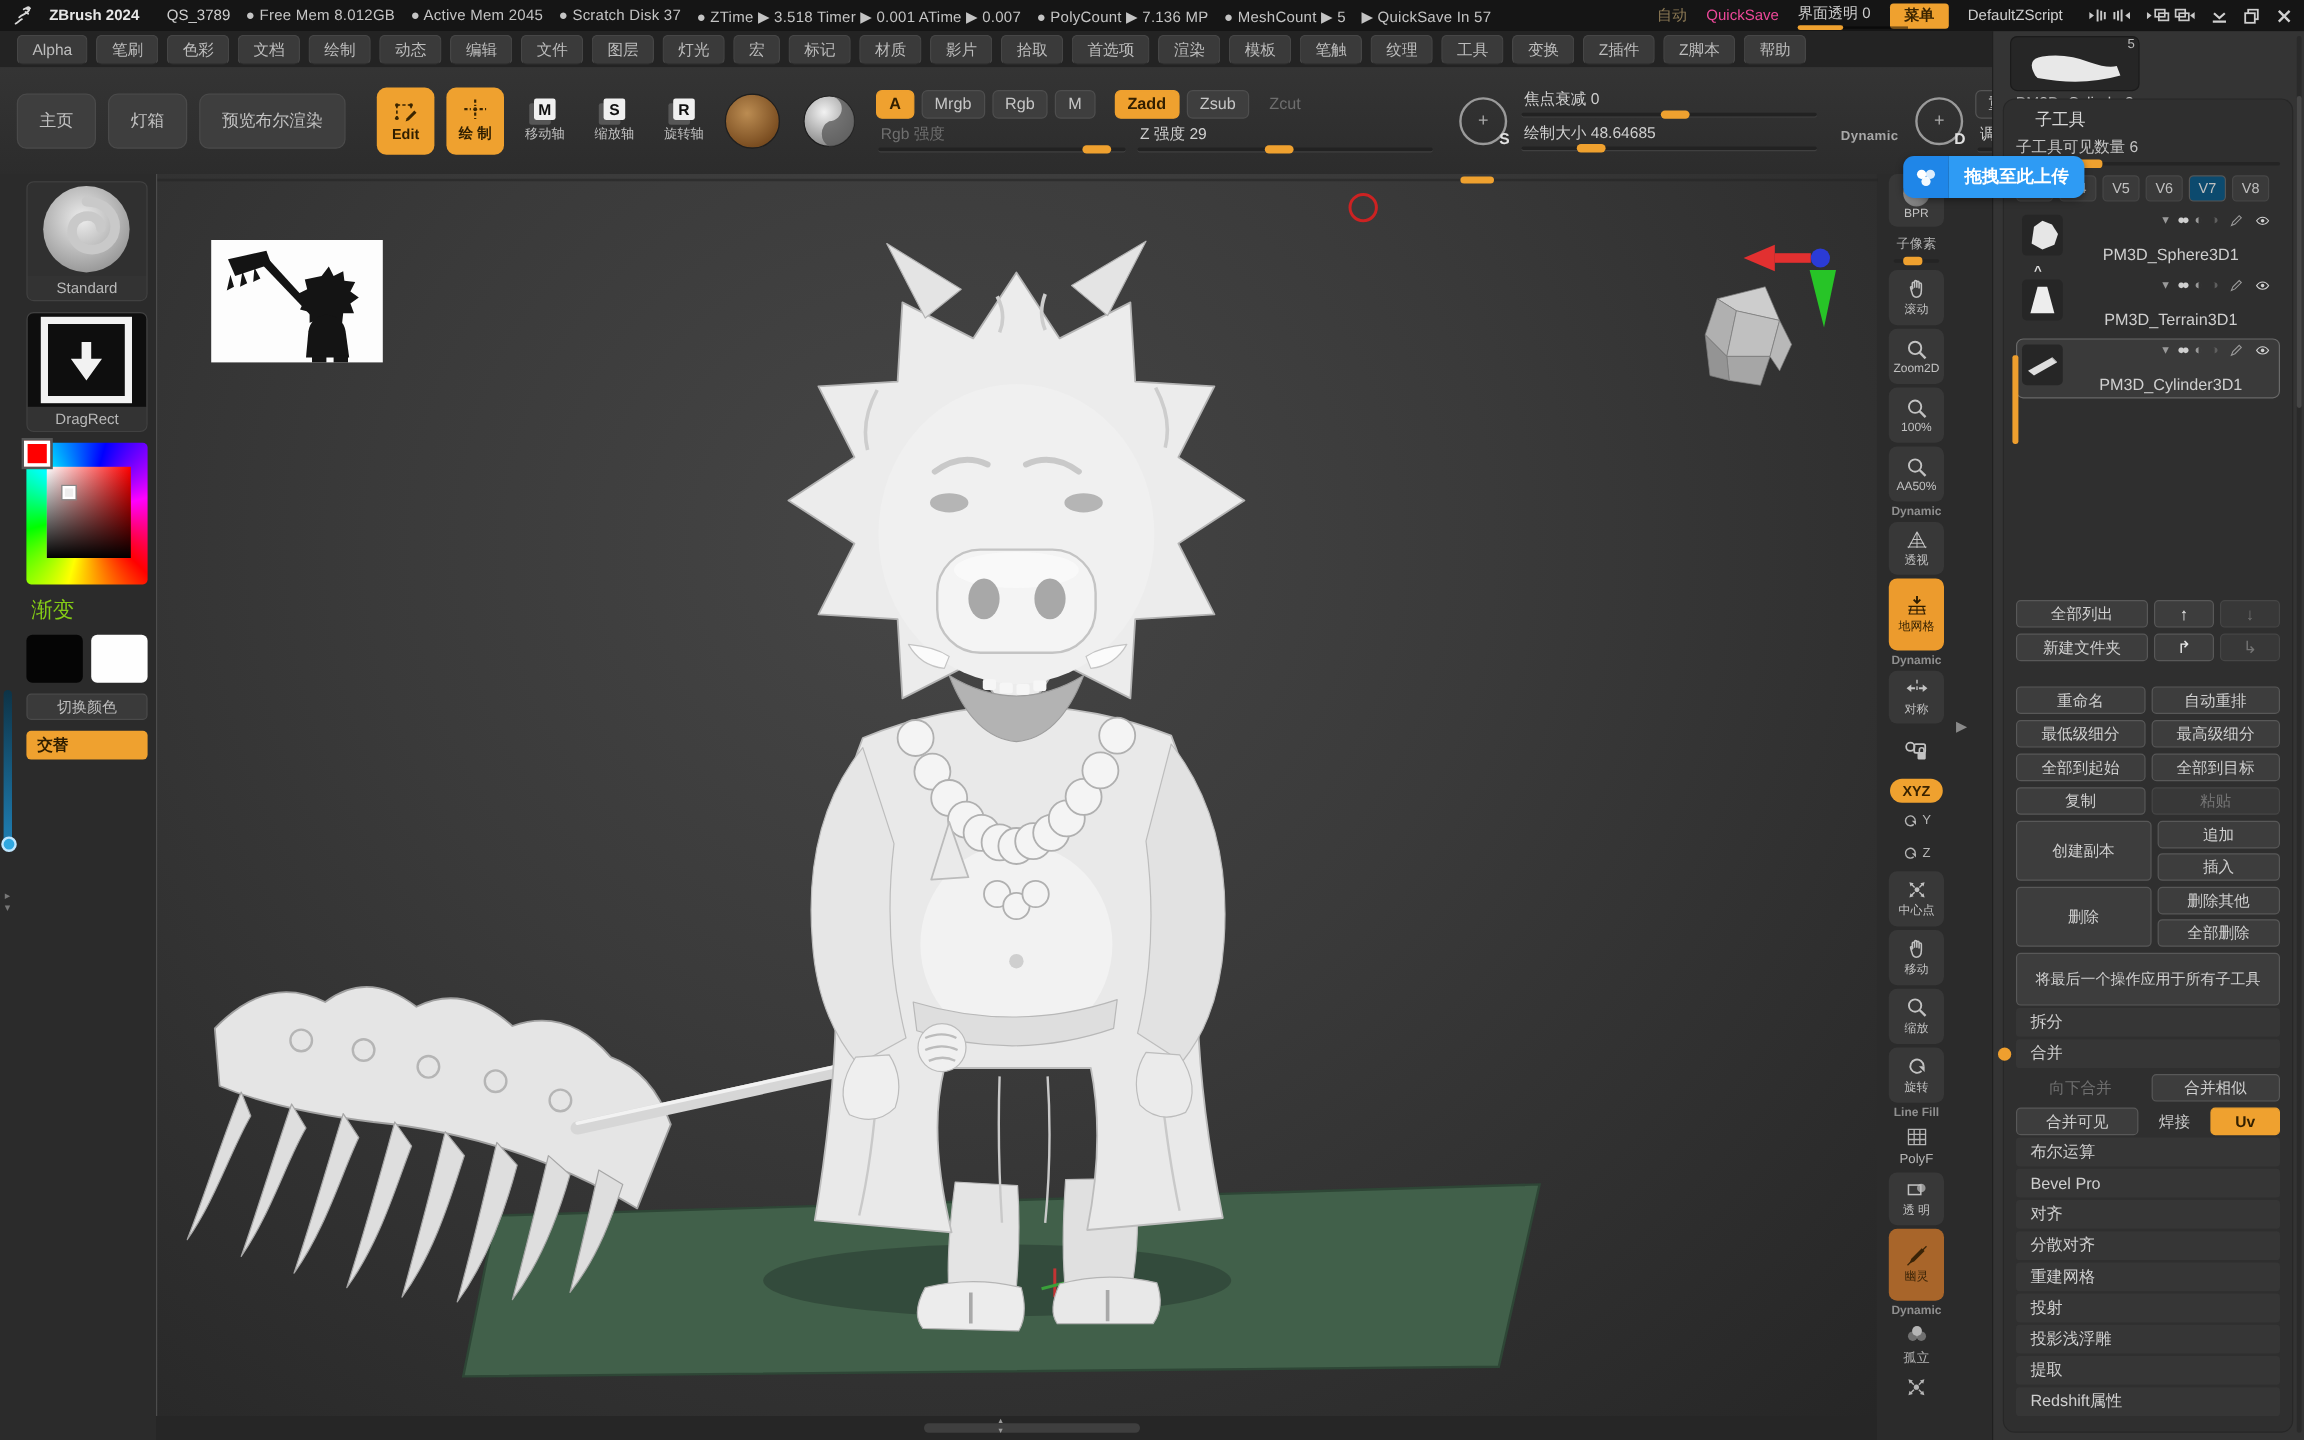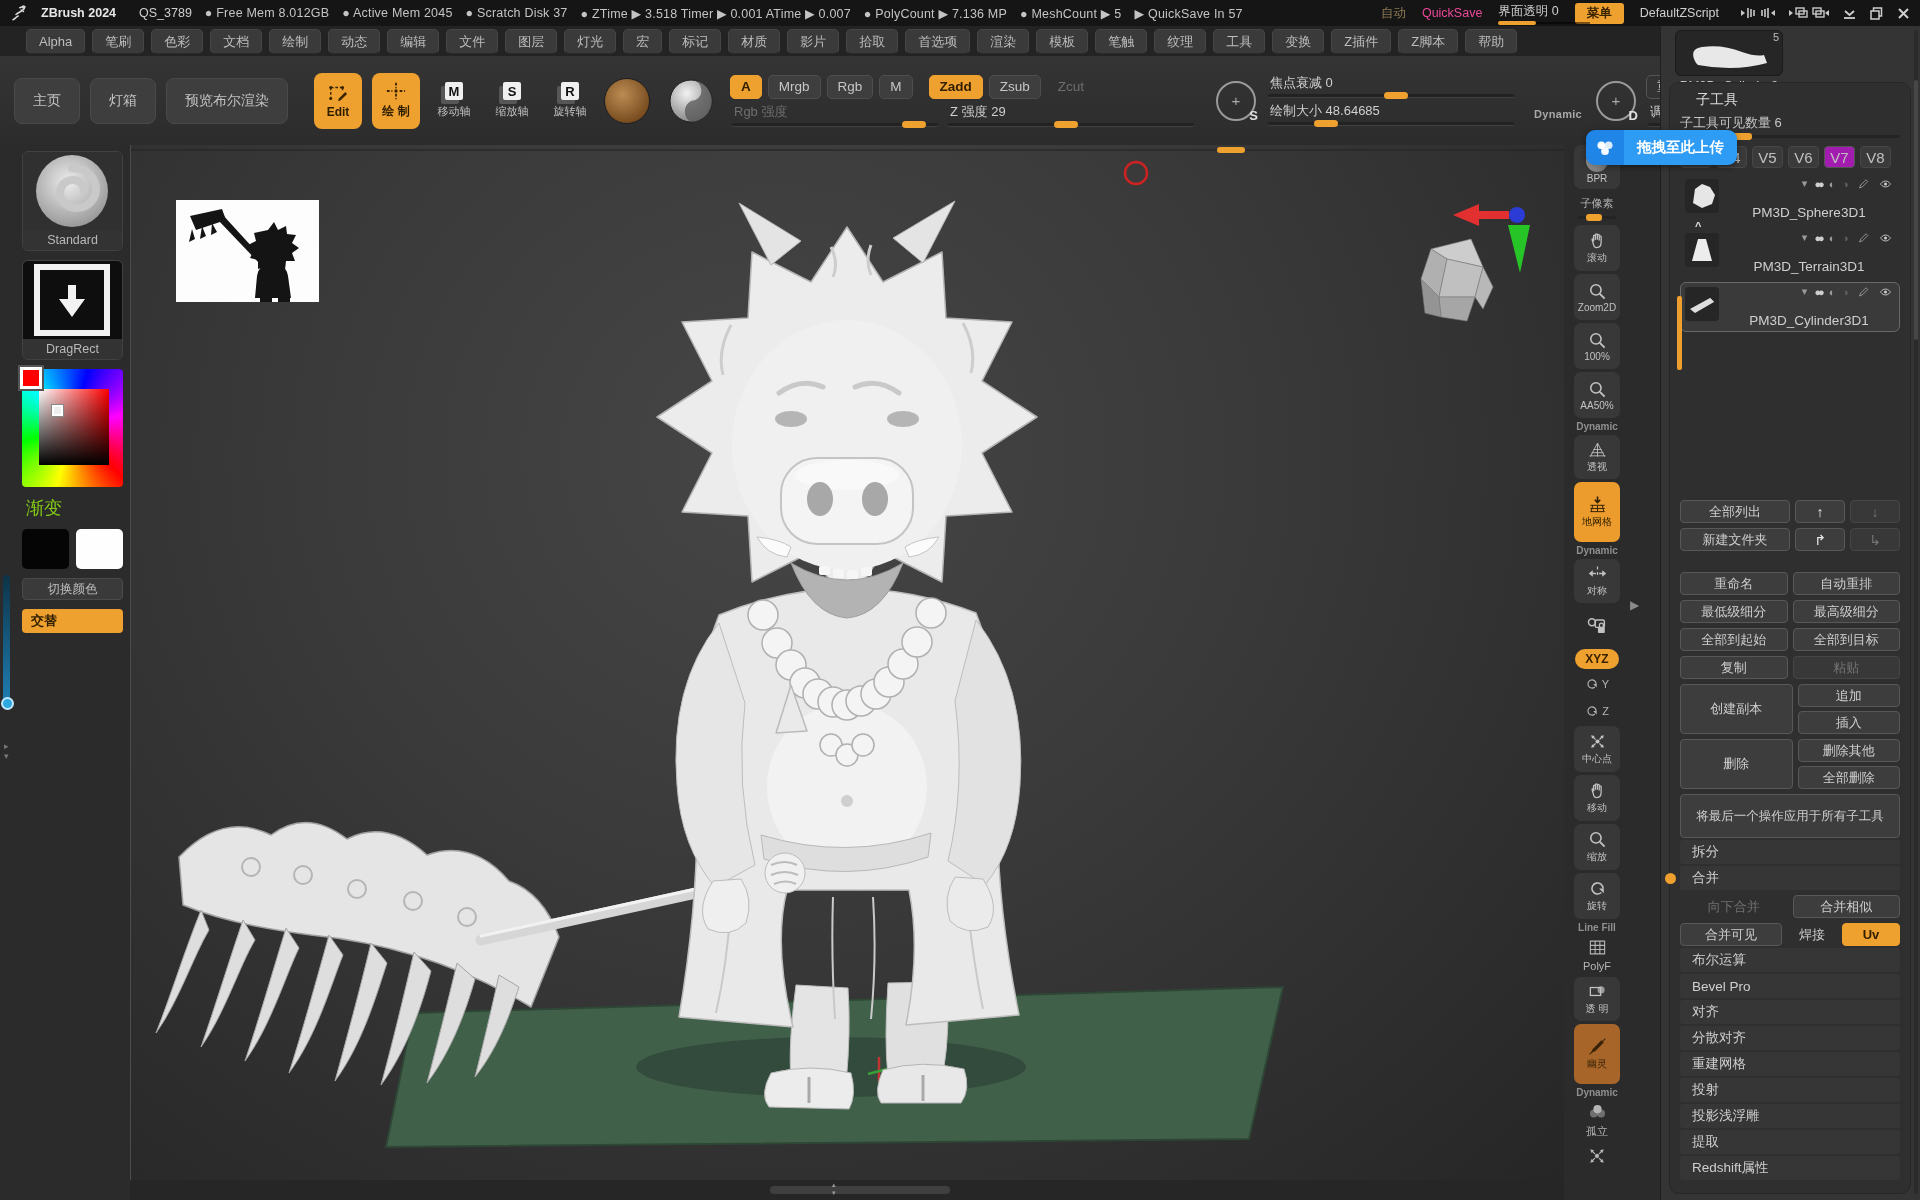--- a/index.html
+++ b/index.html
@@ -15,21 +15,21 @@
   .tb-dim{color:#8d7a55}
   .tb-qs{color:#ec4899;font-weight:normal}
   .op-wrap{position:relative;padding-bottom:3px}
   .op-bar{position:absolute;left:0;bottom:-2px;width:38px;height:4px;background:#efa12f;border-radius:2px}
   .op-track{position:absolute;left:0;bottom:-1px;width:92px;height:2px;background:#000;opacity:.5}
   .menu-btn{background:#efa12f;color:#3a2400;font-weight:bold;padding:2px 12px;border-radius:3px}
   .win-ic{display:flex;align-items:center;gap:14px;margin-left:6px}
   .win-ic svg{display:block}
   
   .menubar{position:absolute;left:0;top:26px;width:1920px;height:30px;background:#232323;
-    display:flex;align-items:center;gap:7px;padding:0 26px}
+    display:flex;align-items:center;gap:7px;padding:0 14px}
   .mi{background:#3a3a3a;border:1px solid #464646;border-bottom-color:#2b2b2b;border-radius:5px;
     padding:2px 12px;font-size:13px;color:#bdbdbd;line-height:19px}
   
   .toolbar{position:absolute;left:0;top:56px;width:1920px;height:89px;
     background:linear-gradient(#343434,#2c2c2c);display:flex;align-items:center;padding:0 14px;gap:10px}
   .tb-big{height:46px;background:#3e3e3e;border:1px solid #4a4a4a;border-radius:8px;
     display:flex;align-items:center;justify-content:center;font-size:14px;color:#c2c2c2;padding:0 18px}
   .tb-orange{width:48px;height:56px;background:#efa12f;border-radius:8px;color:#2e1e00;
     display:flex;flex-direction:column;align-items:center;justify-content:center;font-size:12px;font-weight:bold;gap:2px}
   .axis-btn{width:48px;height:56px;display:flex;flex-direction:column;align-items:center;justify-content:center;gap:4px;color:#c0c0c0;font-size:11px}
@@ -106,23 +106,23 @@
   .tool-badge{position:absolute;right:3px;top:0;font-size:11px;color:#bbb}
   .tool-name{text-align:center;font-size:13px;color:#c9c9c9;margin-top:2px;white-space:nowrap}
   .sel-bar{position:absolute;left:16px;top:270px;width:5px;height:74px;background:#ef9f2e;border-radius:2px;z-index:5}
   .subtool-panel{position:absolute;left:8px;top:56px;width:242px;height:1112px;background:#2f2f2f;
     border:1px solid #272727;border-radius:10px;padding:8px 10px}
   .sp-title{font-size:14px;font-weight:normal;color:#d8d8d8;padding-left:16px}
   .sp-count{font-size:13px;color:#c4c4c4;margin-top:5px}
   .count-track{height:3px;background:#242424;border-radius:2px;margin-top:3px;position:relative}
   .count-knob{position:absolute;left:50px;top:-2px;width:22px;height:7px;background:#efa12f;border-radius:3px}
   .tabs{display:flex;gap:5px;margin-top:8px}
-  .tab{width:31px;height:22px;background:#3a3a3a;border:1px solid #474747;border-radius:4px;font-size:15px;
+  .tab{width:31px;height:22px;background:#3a3a3a;border:1px solid #474747;border-radius:4px;font-size:12px;
     color:#c0c0c0;display:flex;align-items:center;justify-content:center}
-  .tab.pressed{background:#a21caf;border-color:#555}
+  .tab.pressed{background:#0c4a6e;border-color:#555}
   .st-list{position:relative;height:300px;margin-top:6px}
   .st-item{position:relative;height:50px;margin-bottom:4px;border-radius:6px;border:1px solid transparent}
   .st-item.selected{border-color:#696969;background:#3a3a3a}
   .st-thumb{position:absolute;left:4px;top:4px;width:34px;height:34px;background:#262626;border-radius:4px}
   .st-icons{position:absolute;right:6px;top:2px;display:flex;gap:7px;align-items:center;color:#9a9a9a;font-size:11px}
   .st-icons .bb{color:#cfcfcf;letter-spacing:-3px}
   .st-icons .dm{color:#5e5e5e}
   .st-icons svg{width:15px;height:12px}
   .st-name{position:absolute;left:40px;right:2px;bottom:3px;text-align:center;font-size:13.5px;color:#cfcfcf;white-space:nowrap}
   .st-caret{position:absolute;left:14px;top:-9px;color:#e0e0e0;font-size:11px;font-weight:bold}

